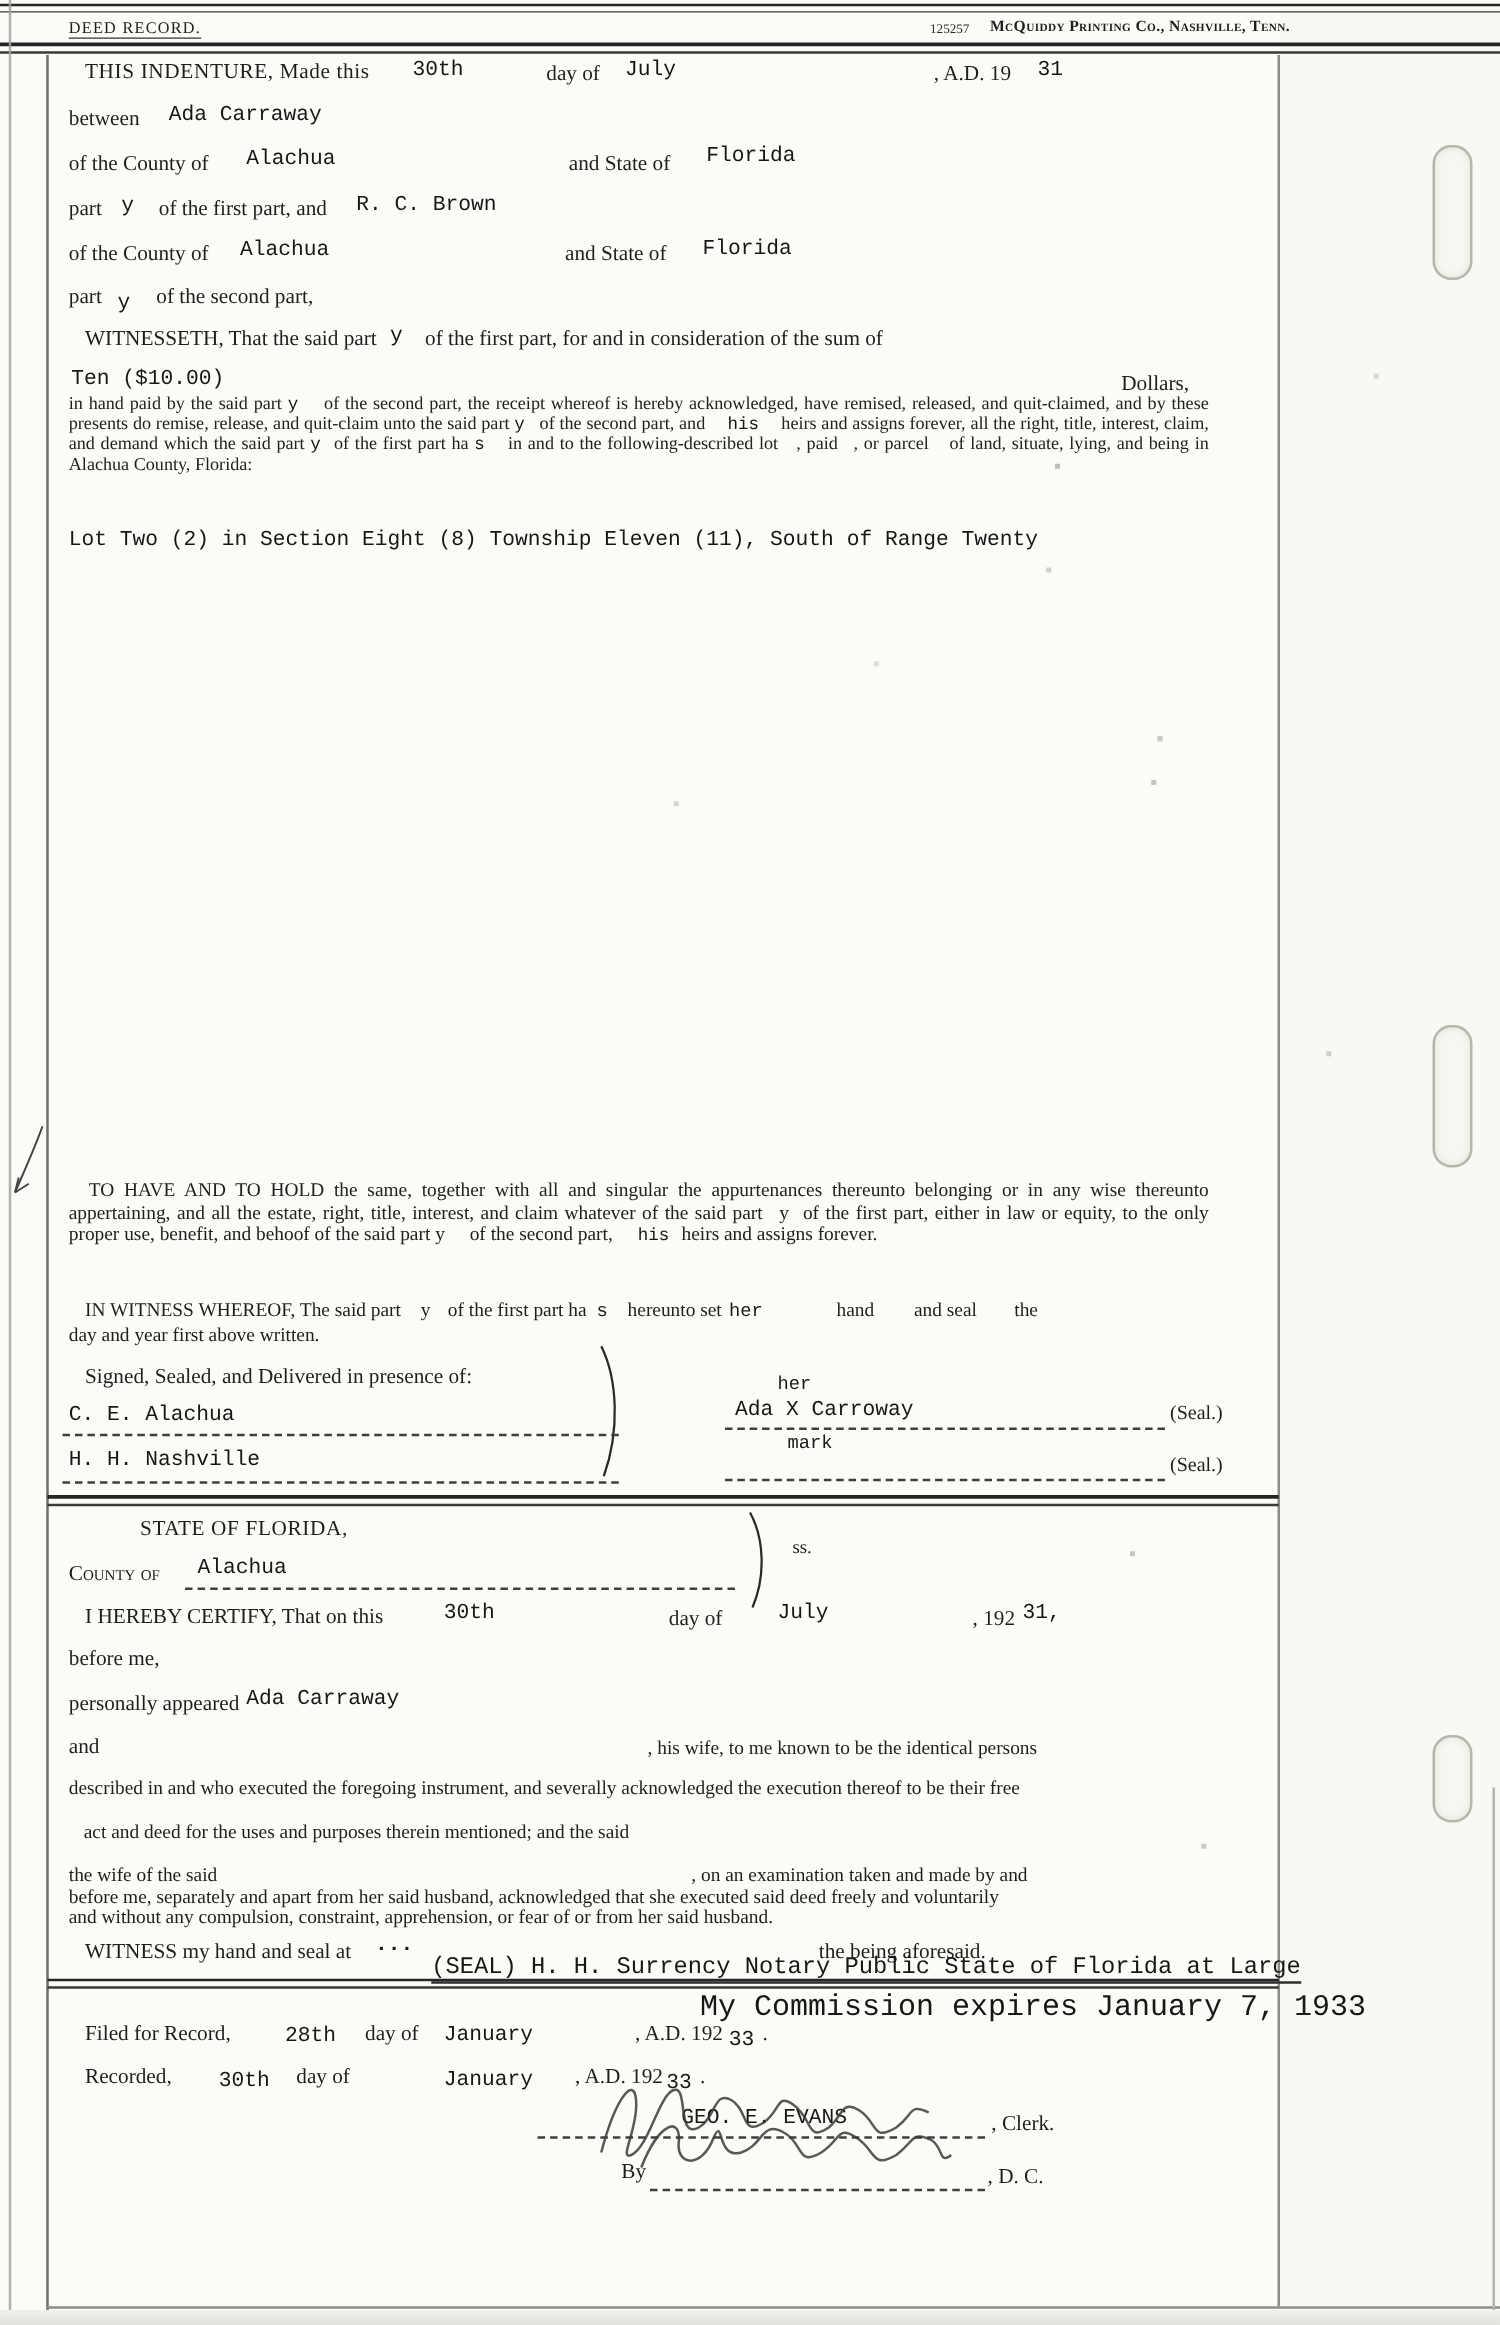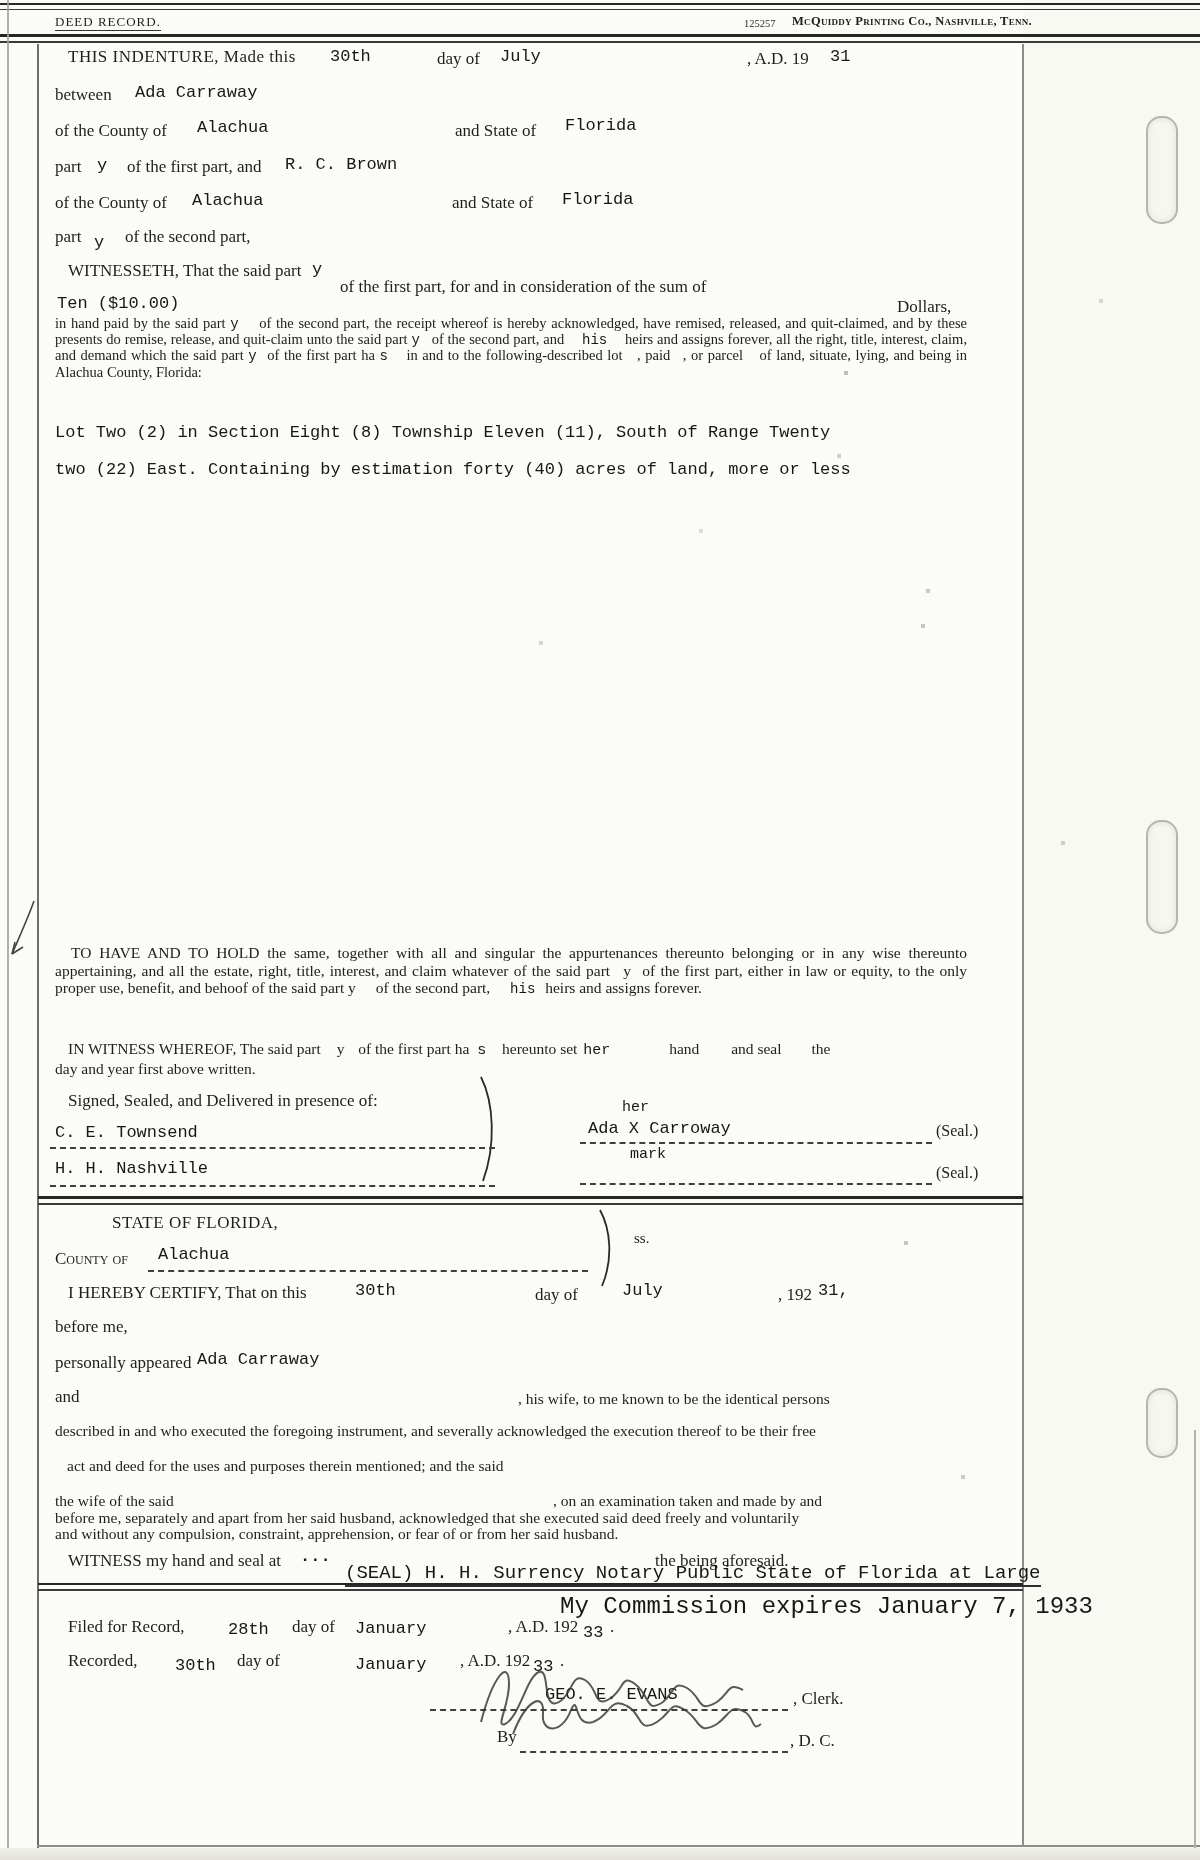--- a/index.html
+++ b/index.html
@@ -92,21 +92,21 @@
   <div class="ln ty" style="top:192px; left:192px;">Alachua</div>
   <div class="ln" style="top:194px; left:452px;">and State of</div>
   <div class="ln ty" style="top:191px; left:562px;">Florida</div>
 
   <div class="ln" style="top:228px; left:55px;">part</div>
   <div class="ln ty" style="top:234px; left:94px;">y</div>
   <div class="ln" style="top:228px; left:125px;">of the second part,</div>
 
   <div class="ln" style="top:262px; left:68px;">WITNESSETH, That the said part</div>
   <div class="ln ty" style="top:261px; left:312px;">y</div>
-  <div class="ln" style="top:278px; left:340px;text-align:center;">of the first part, for and in consideration of the sum of</div>
+  <div class="ln" style="top:262px; left:340px;text-align:center;">of the first part, for and in consideration of the sum of</div>
 
   <div class="ln ty" style="top:295px; left:57px;">Ten ($10.00)</div>
   <div class="ln" style="top:298px; left:897px;">Dollars,</div>
 
   <p class="par xs" style="top:316px; left:55px; width:912px; line-height:15.2px;">
     <span>in hand paid by the said part</span>
     <span class="ty">y</span><span class="sp" style="width:16px;"></span>
     <span>of the second part, the receipt whereof is hereby acknowledged, have remised, released, and quit-claimed, and by these presents do remise, release, and quit-claim unto the said part</span>
     <span class="ty">y</span><span class="sp" style="width:8px;"></span>
     <span>of the second part, and</span><span class="sp" style="width:14px;"></span>
@@ -115,22 +115,20 @@
     <span class="ty">y</span><span class="sp" style="width:6px;"></span>
     <span>of the first part ha</span>
     <span class="ty">s</span><span class="sp" style="width:14px;"></span>
     <span>in and to the following-described lot</span><span class="sp" style="width:10px;"></span>
     <span>, paid</span><span class="sp" style="width:8px;"></span>
     <span>, or parcel</span><span class="sp" style="width:12px;"></span>
     <span>of land, situate, lying, and being in Alachua County, Florida:</span>
   </p>
 
   <div class="ln ty" style="top:424px; left:55px;">Lot Two (2) in Section Eight (8) Township Eleven (11), South of Range Twenty</div>
-  <div class="ln ty" style="top:461px; left:55px; text-shadow:.5px 0 0 #1717
-17;">two (22) East. Containing by estimation forty (40) acres of land, more or less</div>
 
   <p class="par sm" style="top:944px; left:55px; width:912px; line-height:17.6px; text-indent:16px;">
     <span>TO HAVE AND TO HOLD the same, together with all and singular the appurtenances thereunto belonging or in any wise thereunto appertaining, and all the estate, right, title, interest, and claim whatever of the said part</span><span class="sp" style="width:8px;"></span>
     <span>y</span><span class="sp" style="width:6px;"></span>
     <span>of the first part, either in law or equity, to the only proper use, benefit, and behoof of the said part</span>
     <span>y</span><span class="sp" style="width:16px;"></span>
     <span>of the second part,</span><span class="sp" style="width:16px;"></span>
     <span class="ty">his</span><span class="sp" style="width:6px;"></span>
     <span>heirs and assigns forever.</span>
   </p>
@@ -147,21 +145,21 @@
     <span>the</span>
   </div>
   <div class="ln sm" style="top:1060px; left:55px;">day and year first above written.</div>
 
   <div class="ln" style="top:1092px; left:68px;">Signed, Sealed, and Delivered in presence of:</div>
 
   <svg style="left:478px; top:1075px;" width="24" height="110" viewBox="0 0 24 110">
     <path d="M3,2 C16,28 18,70 5,106" stroke="#2a2a2a" stroke-width="1.8" fill="none"></path>
   </svg>
 
-  <div class="ln ty" style="top:1124px; left:55px;">C. E. Townsend</div>
+  <div class="ln ty" style="top:1124px; left:55px;">C. E. Alachua</div>
   <div class="dots" style="top:1147px; left:50px; width:445px;"></div>
   <div class="ln ty" style="top:1160px; left:55px;">H. H. Nashville</div>
   <div class="dots" style="top:1185px; left:50px; width:445px;"></div>
 
   <div class="ln ty ty15" style="top:1100px; left:622px;">her</div>
   <div class="ln ty" style="top:1120px; left:588px;">Ada X Carroway</div>
   <div class="dots" style="top:1142px; left:580px; width:352px;"></div>
   <div class="ln" style="top:1122px; left:936px; font-size:16px;">(Seal.)</div>
   <div class="ln ty ty15" style="top:1147px; left:630px;">mark</div>
   <div class="dots" style="top:1183px; left:580px; width:352px;"></div>

